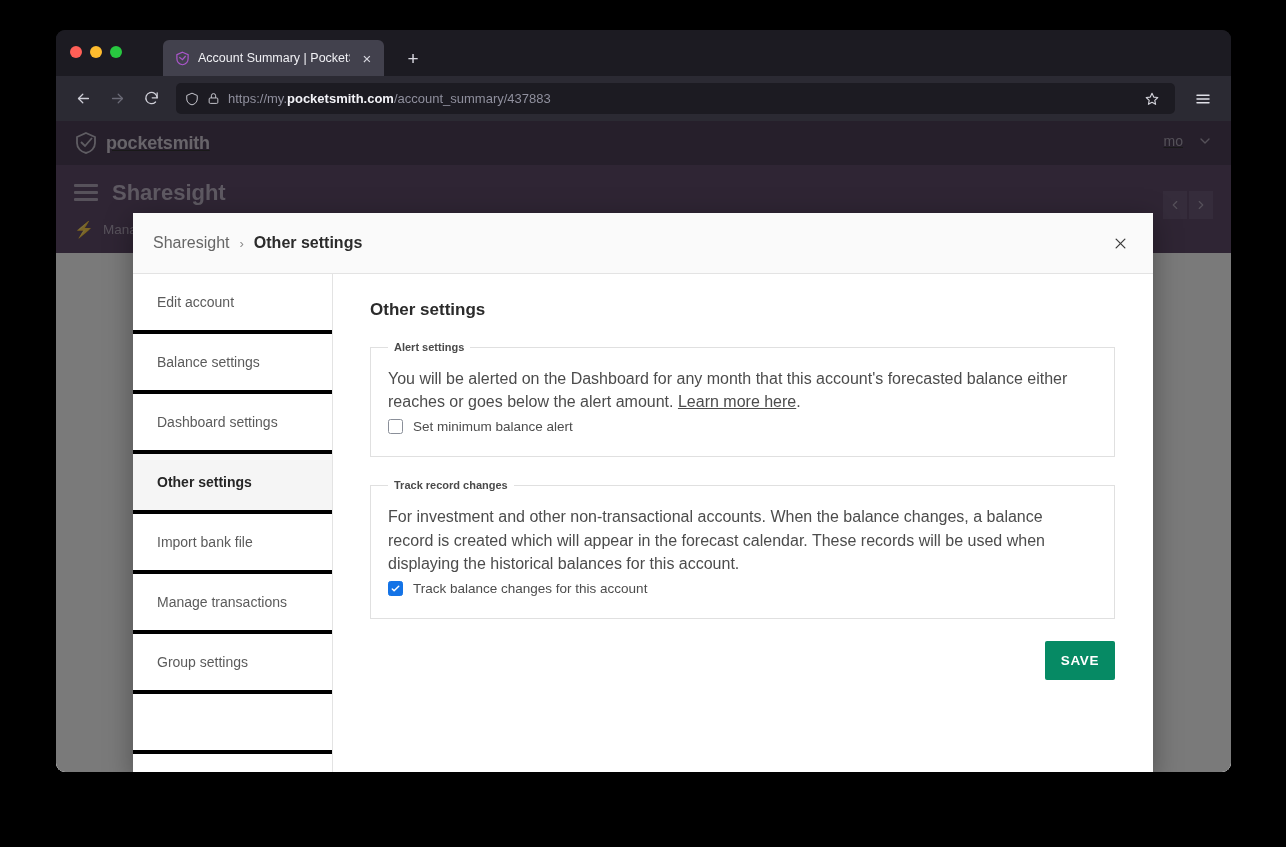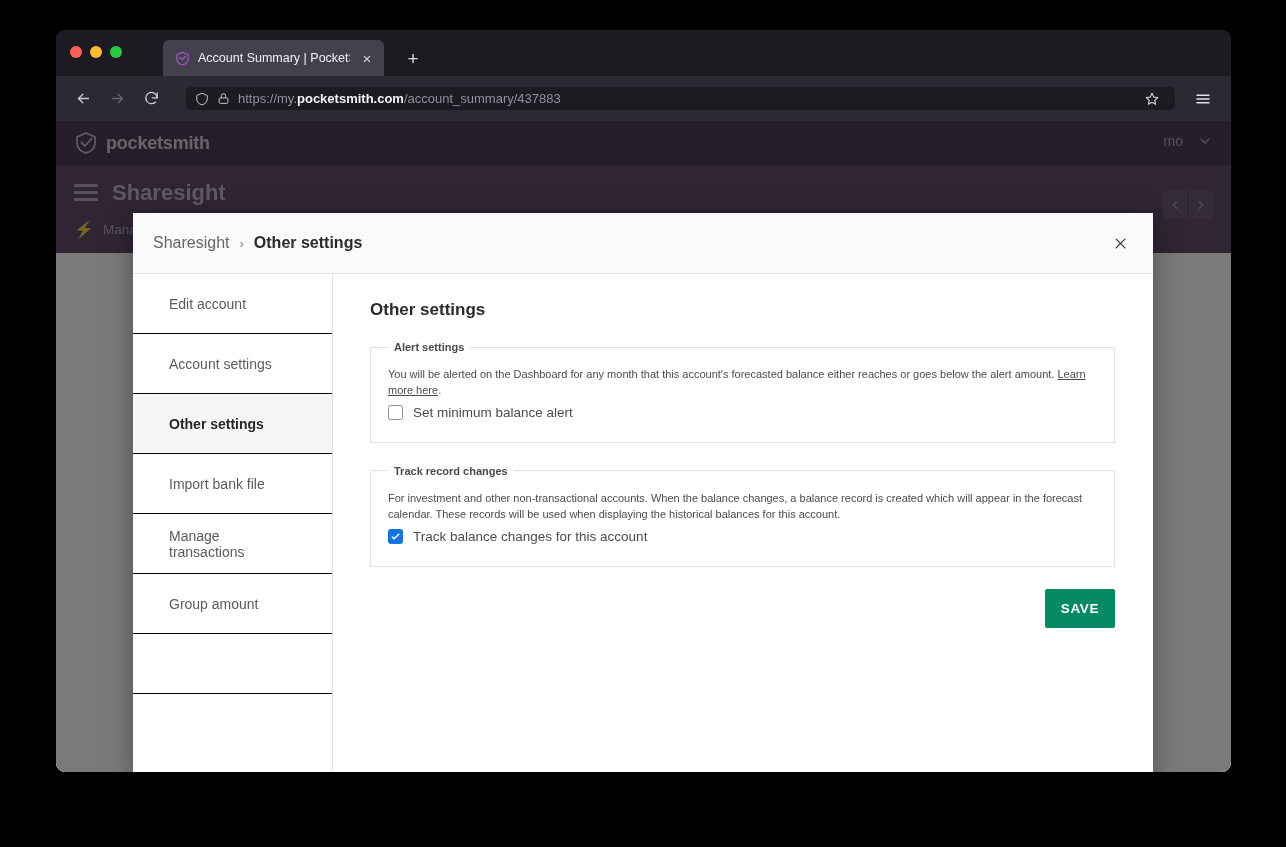--- a/index.html
+++ b/index.html
@@ -82,22 +82,22 @@
     width: 30px; height: 30px;
     display: flex; align-items: center; justify-content: center;
     border-radius: 5px;
     color: #cfcfd8;
   }
   .nav-btn.disabled { color: #6a6a76; }
   .nav-btn svg { display: block; }
 
   .urlbar {
     flex: 1 1 auto;
-    margin-left: 16px;
-    height: 23px;
+    margin-left: 6px;
+    height: 31px;
     background: #1c1b22;
     border-radius: 5px;
     display: flex; align-items: center;
     padding: 0 9px;
     gap: 8px;
   }
   .urlbar .shield, .urlbar .lock { color: #c8c8d0; display: flex; }
   .url-text {
     font-size: 13px;
     color: #8f8f9d;
@@ -123,20 +123,21 @@
     height: 651px;
     background: #ffffff;
     overflow: hidden;
   }
   
   .app-topbar {
     height: 44px;
     background: #231230;
     display:flex; align-items:center; justify-content: space-between;
     padding: 0 18px;
+    text-decoration: underline;
   }
   .brand { display:flex; align-items:center; gap: 8px; }
   .brand-mark { width: 24px; height: 24px; color: #b9b2c2; }
   .brand-text {
     color:#cfc6d6; font-size:18px; font-weight:bold; letter-spacing:-.2px;
   }
   .topbar-right { display:flex; align-items:flex-start; gap: 14px; }
   .topbar-user { color:#9d93a8; font-size:14px; }
   .chev-down { color:#9d93a8; }
 
@@ -207,22 +208,22 @@
 
   .modal-nav {
     width: 200px; flex: 0 0 200px;
     border-right: 1px solid #e3e3e3;
     background:#fff;
     overflow: hidden;
   }
   .nav-item {
     height: 60px;
     display:flex; align-items:center;
-    padding: 0 36px;
-    border-bottom: 1px solid #000000;
+    padding: 0 24px;
+    border-bottom: 4px solid #000000;
     font-size: 14px;
     color: #5b5b5b;
   }
   .nav-item.active {
     background: #f5f5f5;
     color: #262626;
     font-weight: bold;
   }
 
   .modal-main {
@@ -238,21 +239,21 @@
   fieldset.panel {
     border: 1px solid #e0e0e0;
     padding: 14px 17px 22px 17px;
     margin-bottom: 22px;
   }
   fieldset.panel legend {
     font-size: 11px; font-weight: bold; color:#4a4a4a;
     padding: 0 6px;
   }
   .panel-desc {
-    font-size: 11px; color:#4c4c4c; line-height: 1.45;
+    font-size: 16px; color:#4c4c4c; line-height: 1.45;
     max-width: 700px;
   }
   .panel-desc a {
     color:#4c4c4c; text-decoration: underline;
   }
   .check-row {
     display:flex; align-items:center; gap:10px;
     margin-top: 6px;
   }
   .cbox {
@@ -421,25 +422,26 @@
               <path d="M5 5l14 14"></path>
               <path d="M19 5L5 19"></path>
             </svg>
         </div>
       </div>
 
       <div class="modal-body">
 
         <div class="modal-nav">
           <div class="nav-item">Edit account</div>
-          <div class="nav-item">Account settings</div>
+          <div class="nav-item">Balance settings</div>
+          <div class="nav-item">Dashboard settings</div>
           <div class="nav-item active">Other settings</div>
           <div class="nav-item">Import bank file</div>
           <div class="nav-item">Manage transactions</div>
-          <div class="nav-item">Group amount</div>
+          <div class="nav-item">Group settings</div>
           <div class="nav-item"></div>
         </div>
 
         <div class="modal-main">
           <div class="main-title">Other settings</div>
 
           <fieldset class="panel">
             <legend>Alert settings</legend>
             <p class="panel-desc"><span>You will be alerted on the Dashboard for any month that this account's forecasted balance either reaches or goes below the alert amount. </span><a href="#">Learn more here</a><span>.</span></p>
             <div class="check-row">

